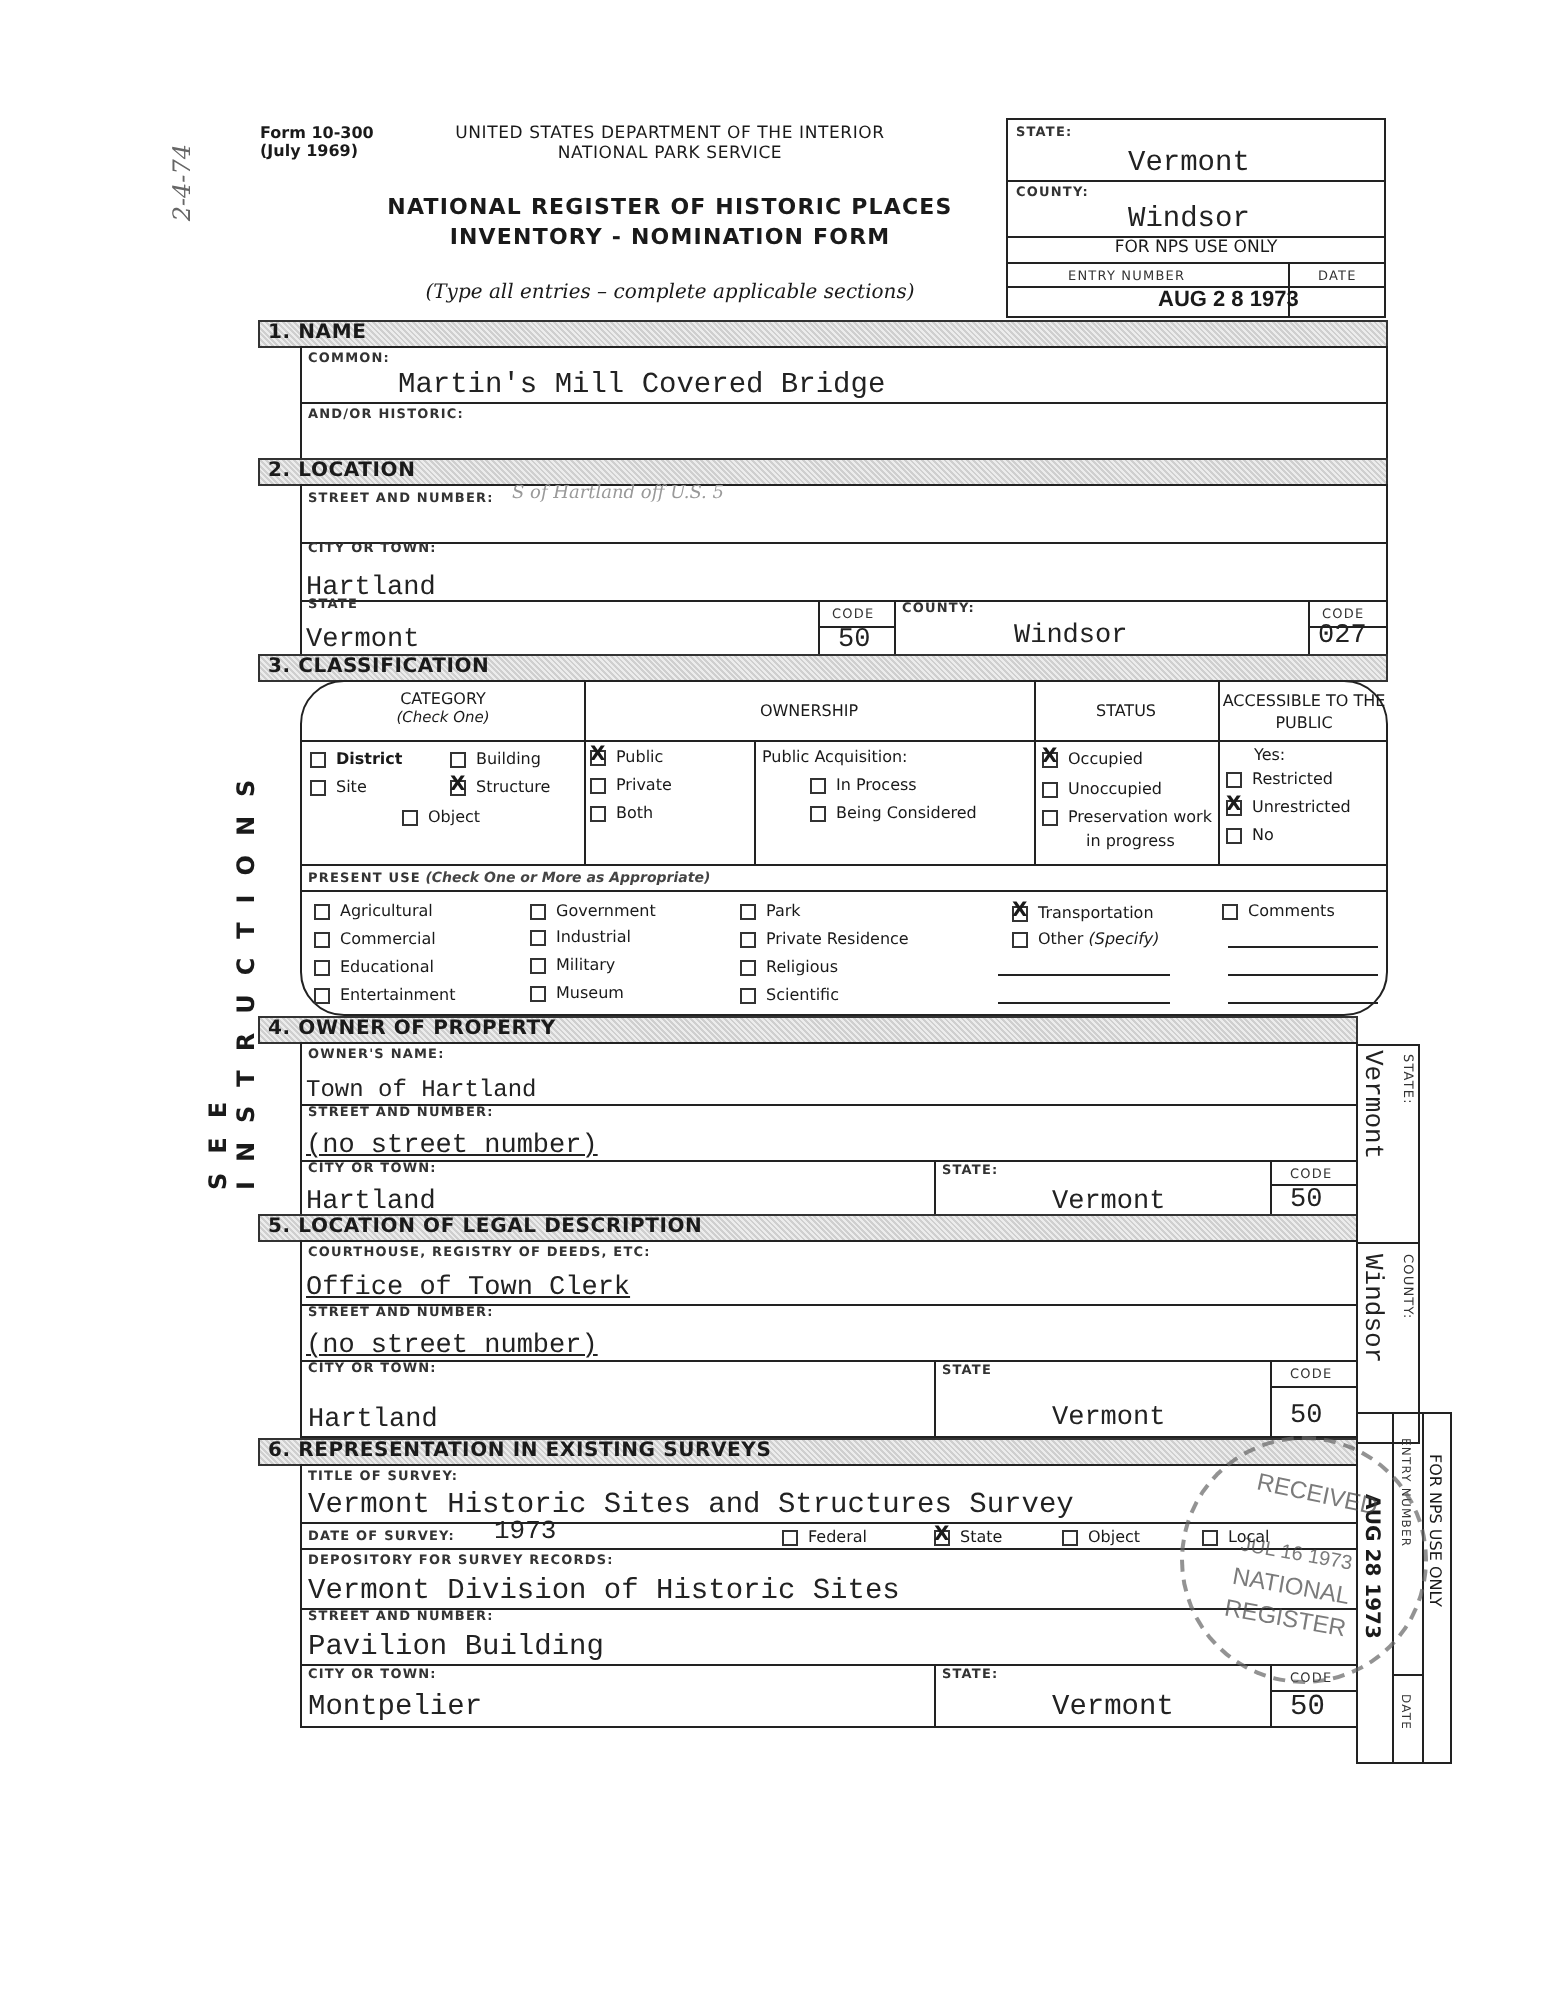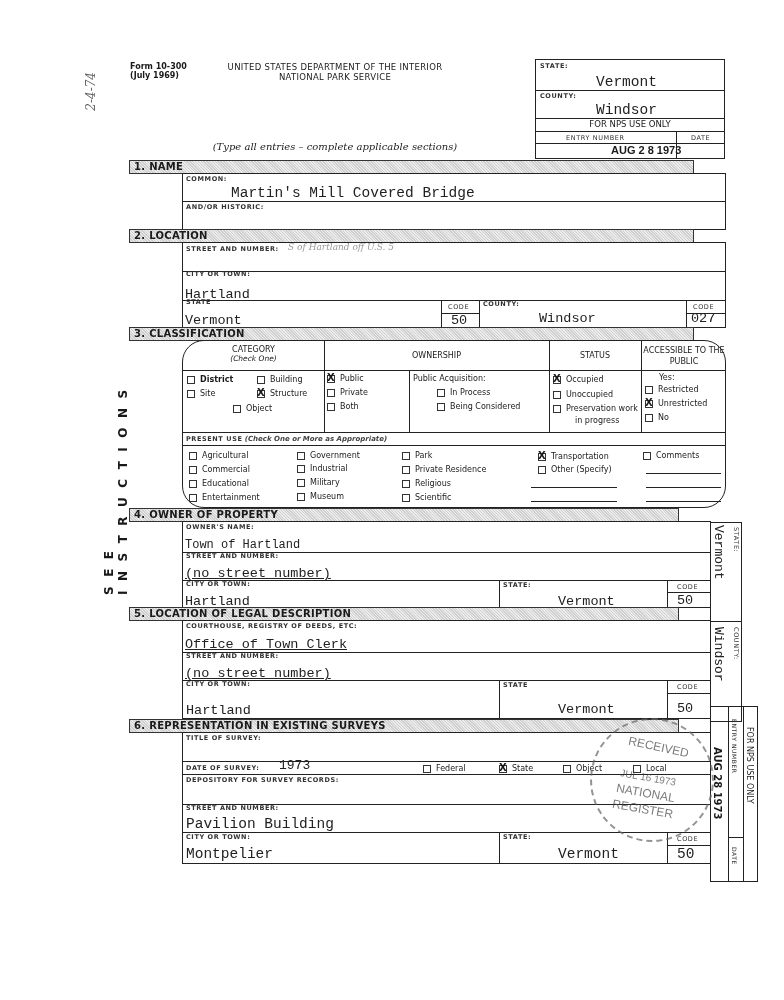--- a/index.html
+++ b/index.html
@@ -1,19 +1,19 @@
 <!DOCTYPE html>
 <html><head>
 <meta charset="utf-8">
 <style>
   html, body { margin:0; padding:0; background:#fff; }
   body { width:784px; height:1000px; position:relative; overflow:hidden; font-family:"DejaVu Sans", sans-serif; color:#1a1a1a; }
   .abs { position:absolute; }
   .serif { font-family:"DejaVu Serif", serif; }
-  .b { border:1px solid #222; box-sizing:border-box;margin-left:32px; }
+  .b { border:1px solid #222; box-sizing:border-box; }
   .bt { border-top:1px solid #222; }
   .bb { border-bottom:1px solid #222; }
   .bl { border-left:1px solid #222; }
   .br { border-right:1px solid #222; }
   .lbl { font-size:6.5px; letter-spacing:0.6px; font-weight:bold; color:#333; text-transform:uppercase; }
   .val { font-family:"Liberation Mono", "DejaVu Sans Mono", monospace; font-size:14.5px; color:#222; white-space:nowrap; }
   .sec { background: repeating-linear-gradient(45deg, #cfcfcf 0px, #cfcfcf 1px, #ececec 1px, #ececec 2px); border:1px solid #333; box-sizing:border-box; font-size:10px; font-weight:bold; letter-spacing:0.3px; padding-left:4px; line-height:12px; }
   .chk { display:inline-block; width:8px; height:8px; border:1px solid #333; vertical-align:middle; margin-right:5px; position:relative; box-sizing:border-box; background:#fff; }
   .chk.x::after { content:"X"; position:absolute; left:-1px; top:-4px; font-size:10px; font-family:"DejaVu Sans", sans-serif; font-weight:bold; }
   .opt { font-size:8px; white-space:nowrap; position:absolute; }
@@ -28,20 +28,22 @@
 
 <div class="abs" style="left:130px;top:62px;font-size:8px;font-weight:bold;line-height:9px;">
   <div>Form 10-300</div>
   <div>(July 1969)</div>
 </div>
 <div class="abs" style="left:200px;top:62px;width:270px;text-align:center;font-size:8.5px;line-height:10px;letter-spacing:0.3px;">
   <div>UNITED STATES DEPARTMENT OF THE INTERIOR</div>
   <div>NATIONAL PARK SERVICE</div>
 </div>
 <div class="abs" style="left:180px;top:96px;width:310px;text-align:center;font-size:11px;font-weight:bold;line-height:15px;letter-spacing:0.6px;">
+  <div>NATIONAL REGISTER OF HISTORIC PLACES</div>
+  <div>INVENTORY - NOMINATION FORM</div>
 </div>
 <div class="abs serif" style="left:195px;top:141px;width:280px;text-align:center;font-size:10px;font-style:italic;">(Type all entries – complete applicable sections)</div>
 
 <div class="abs b" style="left:503px;top:59px;width:190px;height:100px;">
   <div class="abs lbl" style="left:4px;top:2px;">STATE:</div>
   <div class="abs val" style="left:60px;top:14px;">Vermont</div>
   <div class="abs bt" style="left:0;top:30px;width:188px;"></div>
   <div class="abs lbl" style="left:4px;top:32px;">COUNTY:</div>
   <div class="abs val" style="left:60px;top:42px;">Windsor</div>
   <div class="abs bt" style="left:0;top:58px;width:188px;"></div>
@@ -142,21 +144,21 @@
   <div class="opt" style="left:114px;top:123px;"><span class="chk"></span><span>Industrial</span></div>
   <div class="opt" style="left:114px;top:137px;"><span class="chk"></span><span>Military</span></div>
   <div class="opt" style="left:114px;top:151px;"><span class="chk"></span><span>Museum</span></div>
 
   <div class="opt" style="left:219px;top:110px;"><span class="chk"></span><span>Park</span></div>
   <div class="opt" style="left:219px;top:124px;"><span class="chk"></span><span>Private Residence</span></div>
   <div class="opt" style="left:219px;top:138px;"><span class="chk"></span><span>Religious</span></div>
   <div class="opt" style="left:219px;top:152px;"><span class="chk"></span><span>Scientific</span></div>
 
   <div class="opt" style="left:355px;top:111px;"><span class="chk x"></span><span>Transportation</span></div>
-  <div class="opt" style="left:355px;top:124px;"><span class="chk"></span><span>Other</span> <span style="">(Specify)</span></div>
+  <div class="opt" style="left:355px;top:124px;"><span class="chk"></span><span>Other</span> <span style="font-style:italic;">(Specify)</span></div>
   <div class="abs bt" style="left:348px;top:146px;width:86px;"></div>
   <div class="abs bt" style="left:348px;top:160px;width:86px;"></div>
 
   <div class="opt" style="left:460px;top:110px;"><span class="chk"></span><span>Comments</span></div>
   <div class="abs bt" style="left:463px;top:132px;width:75px;"></div>
   <div class="abs bt" style="left:463px;top:146px;width:75px;"></div>
   <div class="abs bt" style="left:463px;top:160px;width:75px;"></div>
 </div>
 
 <div class="abs sec" style="left:129px;top:508px;width:550px;height:14px;">4. OWNER OF PROPERTY</div>
@@ -201,29 +203,31 @@
   <div class="abs vert val" style="left:0px;top:2px;font-size:13px;">Vermont</div>
   <div class="abs vert lbl" style="left:21px;top:4px;font-weight:normal;">STATE:</div>
   <div class="abs bt" style="left:0;top:98px;width:30px;"></div>
   <div class="abs vert val" style="left:0px;top:104px;font-size:13px;">Windsor</div>
   <div class="abs vert lbl" style="left:21px;top:104px;font-weight:normal;">COUNTY:</div>
 </div>
 
 <div class="abs sec" style="left:129px;top:719px;width:550px;height:14px;">6. REPRESENTATION IN EXISTING SURVEYS</div>
 <div class="abs b" style="left:150px;top:732px;width:529px;height:132px;">
   <div class="abs lbl" style="left:3px;top:1px;">TITLE OF SURVEY:</div>
+  <div class="abs val" style="left:3px;top:12px;">Vermont Historic Sites and Structures Survey</div>
   <div class="abs bt" style="left:0;top:28px;width:527px;"></div>
   <div class="abs lbl" style="left:3px;top:31px;">DATE OF SURVEY:</div>
   <div class="abs val" style="left:96px;top:25px;font-size:13px;">1973</div>
   <div class="opt" style="left:240px;top:31px;"><span class="chk"></span><span>Federal</span></div>
   <div class="opt" style="left:316px;top:31px;"><span class="chk x"></span><span>State</span></div>
   <div class="opt" style="left:380px;top:31px;"><span class="chk"></span><span>Object</span></div>
   <div class="opt" style="left:450px;top:31px;"><span class="chk"></span><span>Local</span></div>
   <div class="abs bt" style="left:0;top:41px;width:527px;"></div>
   <div class="abs lbl" style="left:3px;top:43px;">DEPOSITORY FOR SURVEY RECORDS:</div>
+  <div class="abs val" style="left:3px;top:55px;">Vermont Division of Historic Sites</div>
   <div class="abs bt" style="left:0;top:71px;width:527px;"></div>
   <div class="abs lbl" style="left:3px;top:71px;">STREET AND NUMBER:</div>
   <div class="abs val" style="left:3px;top:83px;">Pavilion Building</div>
   <div class="abs bt" style="left:0;top:99px;width:527px;"></div>
   <div class="abs lbl" style="left:3px;top:100px;">CITY OR TOWN:</div>
   <div class="abs val" style="left:3px;top:113px;">Montpelier</div>
   <div class="abs bl" style="left:316px;top:99px;height:32px;"></div>
   <div class="abs lbl" style="left:320px;top:100px;">STATE:</div>
   <div class="abs val" style="left:375px;top:113px;">Vermont</div>
   <div class="abs bl" style="left:484px;top:99px;height:32px;"></div>

